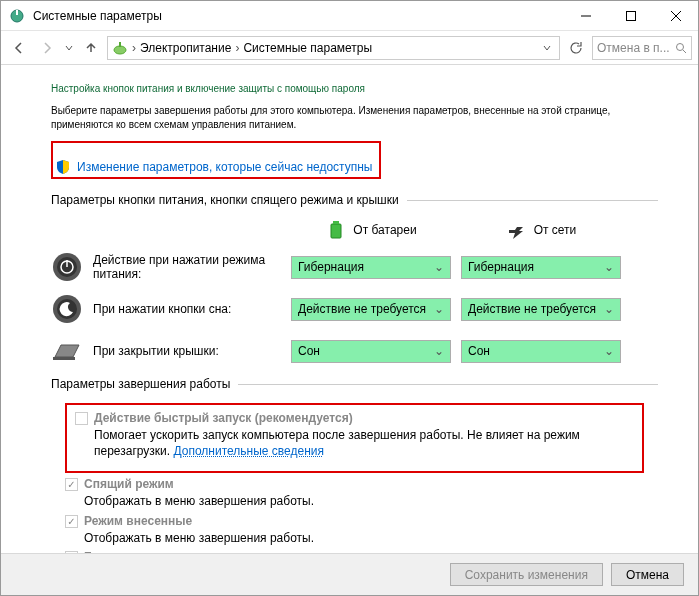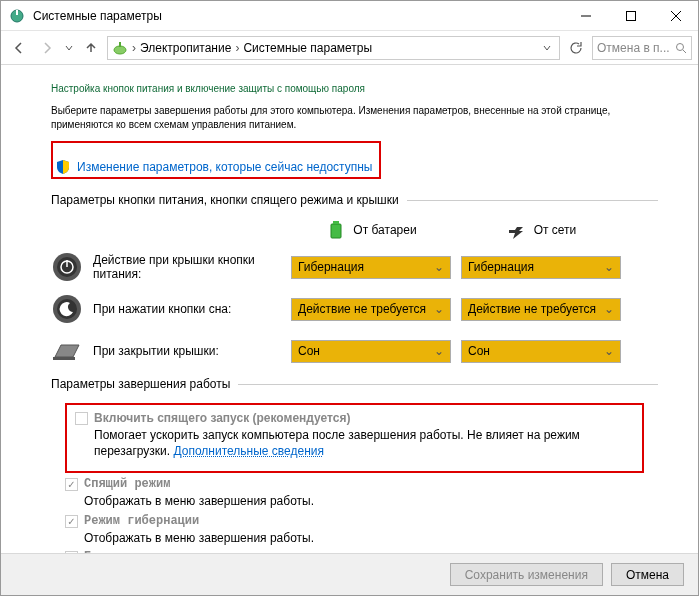--- a/index.html
+++ b/index.html
@@ -37,33 +37,33 @@
 
 .cols-hdr { display: flex; align-items: center; margin-bottom: 10px; }
 .rowlabel { width: 240px; }
 .colwrap { width: 160px; display: flex; align-items: center; justify-content: center; gap: 6px; }
 .colwrap + .colwrap { margin-left: 10px; }
 .bat-ico, .plug-ico { width: 22px; height: 22px; }
 
 .setting-row { display: flex; align-items: center; margin-bottom: 10px; }
 .row-icon { width: 32px; height: 32px; margin-right: 10px; flex-shrink: 0; }
 .row-text { width: 198px; }
-.sel { width: 160px; height: 23px; border: 1px solid #adadad; background: #eab308; display: flex; align-items: center; justify-content: space-between; padding: 0 6px; }
+.sel { width: 160px; height: 23px; border: 1px solid #adadad; background: #86efac; display: flex; align-items: center; justify-content: space-between; padding: 0 6px; }
 .sel + .sel { margin-left: 10px; }
 .sel .chev { color: #555; }
 
 .hlbox2 { border: 2px solid #d00; padding: 6px 8px 8px 8px; margin: 0 14px 4px 14px; }
 .chk-row { display: flex; align-items: flex-start; gap: 6px; margin-bottom: 2px; }
 .chk { width: 13px; height: 13px; border: 1px solid #adadad; background: #fff; margin-top: 1px; flex-shrink: 0; display: flex; align-items: center; justify-content: center; }
 .chk.checked::before { content: '✓'; font-size: 10px; color: #888; }
 .chk.disabled { border-color: #ccc; }
 .chk-label { color: #888; font-weight: 600; }
 .chk-sub { color: #000; margin-left: 19px; line-height: 1.35; margin-bottom: 4px; }
 .shutdown-list { margin-left: 14px; }
-.shutdown-item .chk-label { color: #888; font-family: Liberation Mono, monospace; }
+.shutdown-item .chk-label { color: #888; }
 .shutdown-item .chk-sub { color: #000; }
 
 .footer { height: 42px; border-top: 1px solid #d9d9d9; background: #f0f0f0; display: flex; align-items: center; justify-content: flex-end; padding: 12px 14px; gap: 8px; }
 .btn { height: 23px; padding: 0 14px; border: 1px solid #adadad; background: #e1e1e1; font-size: 12px; display: flex; align-items: center; }
 .btn.disabled { color: #888; }
 </style>
 </head>
 <body>
 
 <div class="titlebar">
@@ -176,21 +176,21 @@
     </div>
   </div>
 
   <div class="setting-row">
     <svg class="row-icon" viewBox="0 0 32 32">
         <circle cx="16" cy="16" r="14" fill="#555"></circle>
         <circle cx="16" cy="16" r="10" fill="#333"></circle>
         <circle cx="16" cy="16" r="6" fill="none" stroke="#fff" stroke-width="1.5"></circle>
         <line x1="16" y1="9" x2="16" y2="16" stroke="#fff" stroke-width="1.5"></line>
       </svg>
-    <div class="row-text">Действие при крышки кнопки питания:</div>
+    <div class="row-text">Действие при нажатии режима питания:</div>
     <div class="sel">
         <span>Гибернация</span>
         <span class="chev">⌄</span>
       </div>
     <div class="sel">
         <span>Гибернация</span>
         <span class="chev">⌄</span>
       </div>
   </div>
 
@@ -228,37 +228,37 @@
   </div>
 
   <div class="section-hdr">
     <span>Параметры завершения работы</span>
       <div class="line"></div>
   </div>
 
   <div class="hlbox2">
     <div class="chk-row">
       <div class="chk disabled"></div>
-      <span class="chk-label">Включить спящего запуск (рекомендуется)</span>
+      <span class="chk-label">Действие быстрый запуск (рекомендуется)</span>
     </div>
     <div class="chk-sub"><span>Помогает ускорить запуск компьютера после завершения работы. Не влияет на режим перезагрузки. </span><span class="link dotted">Дополнительные сведения</span></div>
   </div>
 
   <div class="shutdown-list">
     <div class="shutdown-item">
       <div class="chk-row">
           <div class="chk checked disabled"></div>
           <span class="chk-label">Спящий режим</span>
         </div>
       <div class="chk-sub">Отображать в меню завершения работы.</div>
     </div>
     <div class="shutdown-item">
       <div class="chk-row">
           <div class="chk checked disabled"></div>
-          <span class="chk-label">Режим гибернации</span>
+          <span class="chk-label">Режим внесенные</span>
         </div>
       <div class="chk-sub">Отображать в меню завершения работы.</div>
     </div>
     <div class="shutdown-item">
       <div class="chk-row">
           <div class="chk checked disabled"></div>
           <span class="chk-label">Блокировка</span>
         </div>
     </div>
   </div>

